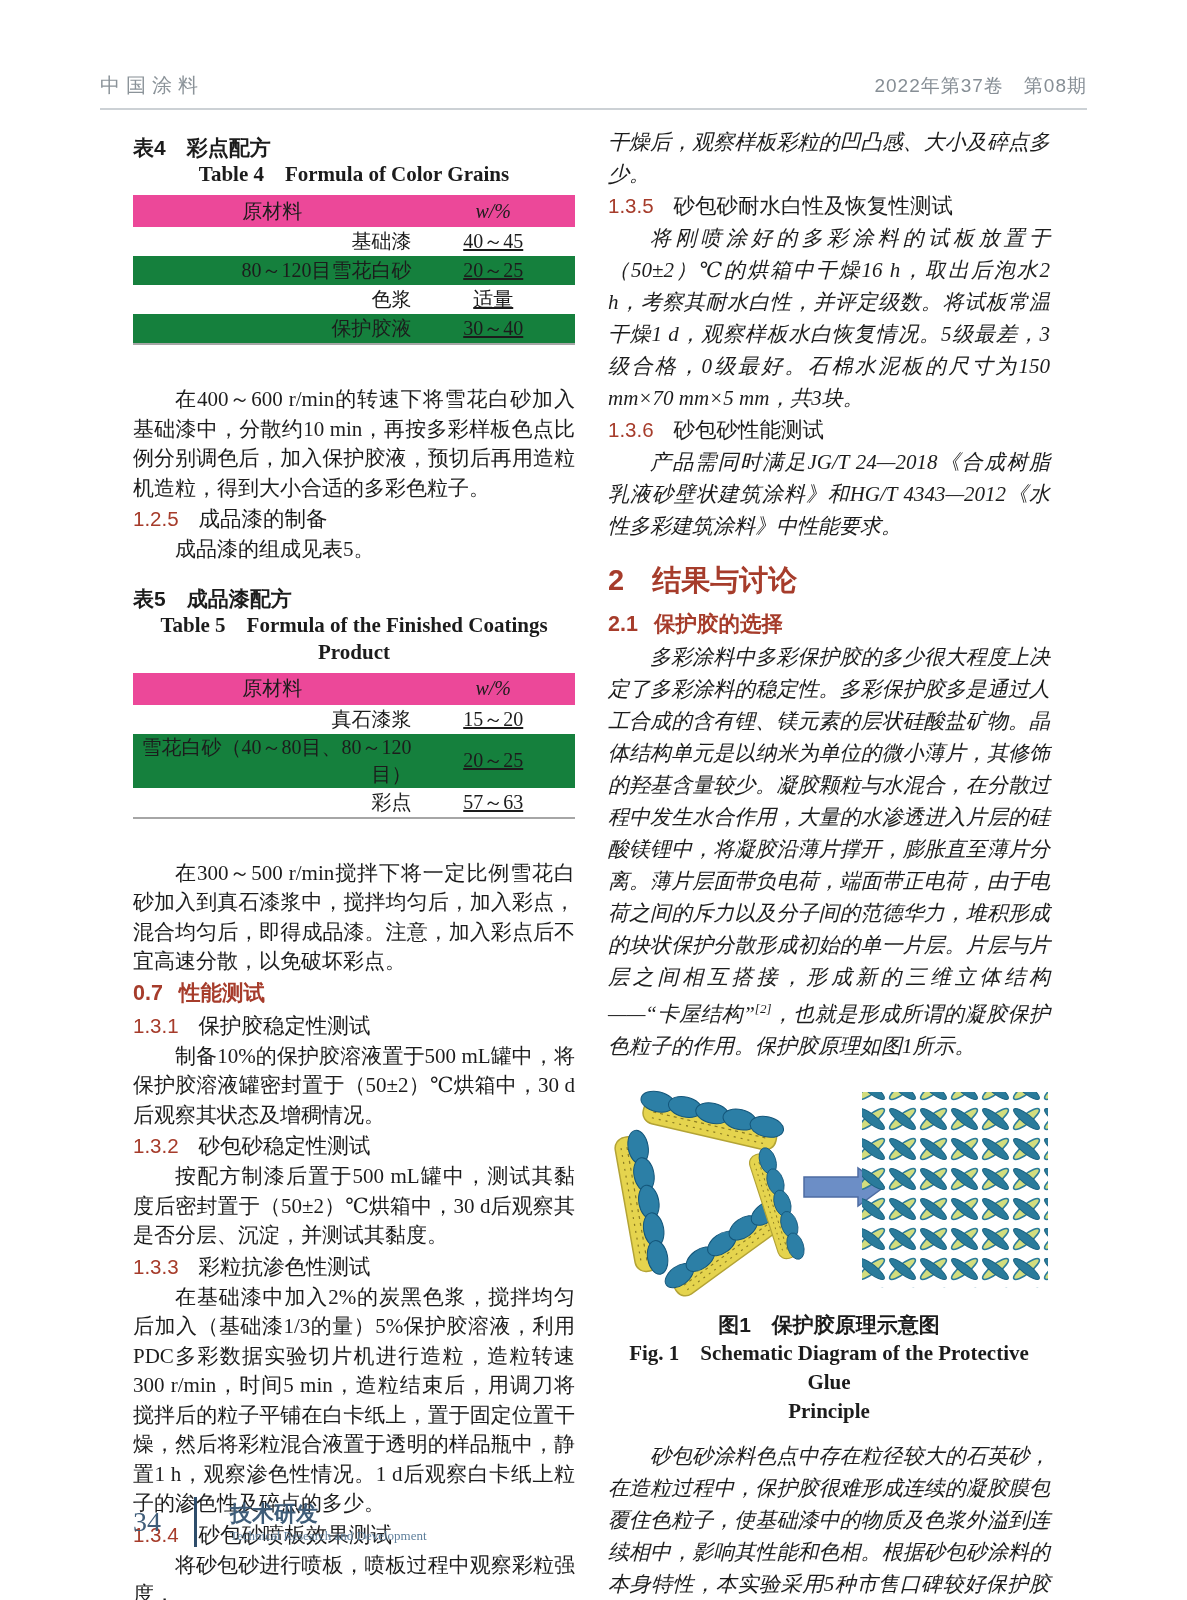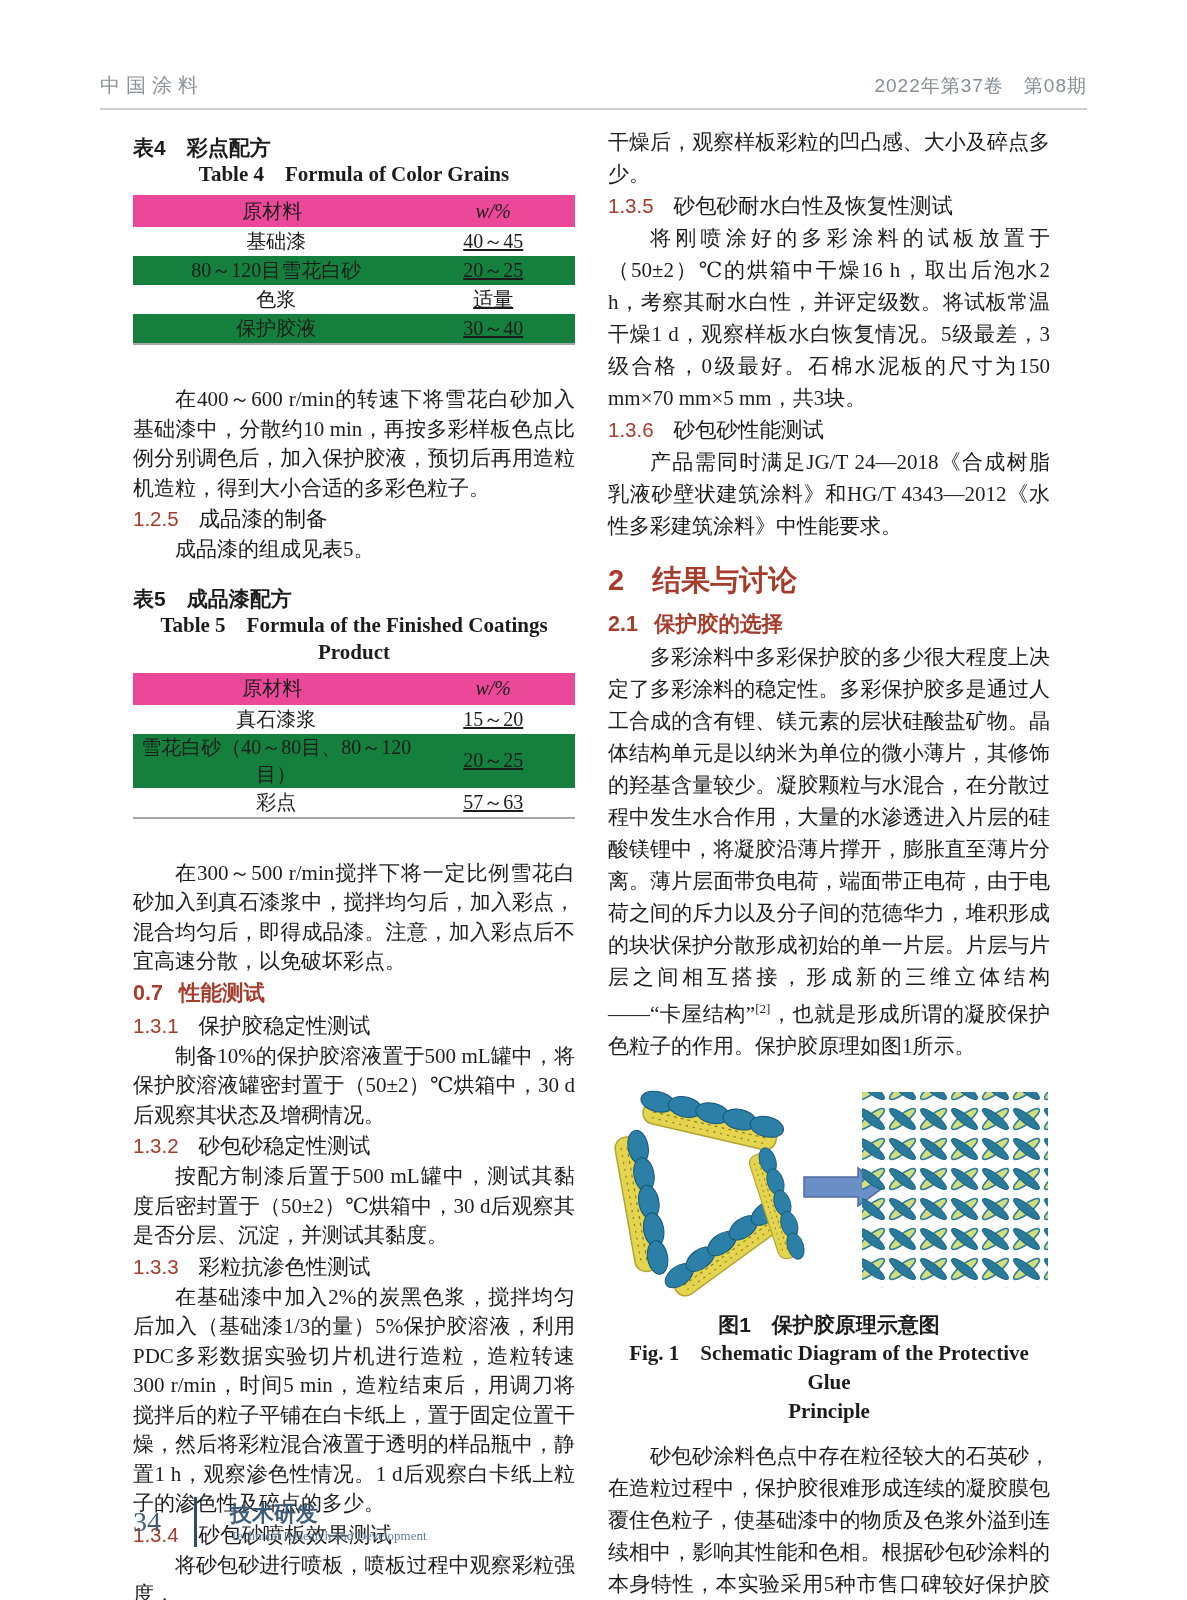--- a/index.html
+++ b/index.html
@@ -7,21 +7,21 @@
         font-family:"Liberation Serif","DejaVu Serif",serif;color:#1c1c1c;}
   
   .hdr{position:absolute;top:72px;left:100px;width:987px;display:flex;justify-content:space-between;
        align-items:flex-end;padding-bottom:9px;border-bottom:2px solid #ccd1d5;gap:16px;}
   .hdr .jname{font-family:"Liberation Sans","DejaVu Sans",sans-serif;font-size:20px;color:#8b9399;letter-spacing:6px;}
   .hdr .issue{font-family:"Liberation Sans","DejaVu Sans",sans-serif;font-size:19px;color:#868e95;letter-spacing:1px;}
   
   .content{position:absolute;top:126px;left:133px;width:917px;display:flex;gap:33px;}
   .col{width:442px;}
   .col-l p.body{line-height:29.5px;}
-  .col-r p.body{line-height:32px;}
+  .col-r p.body{line-height:32px;font-style:italic;}
   p.body{font-size:21px;text-align:justify;margin:0;text-indent:2em;}
   p.noind{text-indent:0;}
   
   .h3{font-size:21.5px;line-height:31px;margin:0;}
   .h3 .num{font-family:"Liberation Sans","DejaVu Sans",sans-serif;color:#a63c2b;margin-right:20px;font-size:20.5px;}
   .h3 .t{color:#1c1c1c;}
   .hred{font-size:21.5px;line-height:33px;margin:0;font-weight:bold;
         font-family:"Liberation Sans","DejaVu Sans",sans-serif;color:#a63c2b;}
   .hred .num{margin-right:16px;}
   .h1big{font-size:29px;line-height:44px;margin:16px 0 6px 0;font-weight:bold;
@@ -31,21 +31,21 @@
   .tblk{margin-top:14px;}
   .tblk.first{margin-top:8px;}
   .ttl-cn{text-align:left;font-size:21px;font-weight:bold;line-height:27px;margin:0;
           font-family:"Liberation Sans","DejaVu Sans",sans-serif;}
   .ttl-en{text-align:center;font-size:21px;font-weight:bold;line-height:27px;margin:0 0 7px 0;
           font-family:"Liberation Serif","DejaVu Serif",serif;}
   table.frm{width:100%;border-collapse:collapse;font-size:20px;border-bottom:2px solid #a6a6a6;}
   table.frm th{background:#ec4899;font-weight:normal;height:30px;text-align:center;}
   table.frm th.wcol{font-style:italic;font-family:"Liberation Serif","DejaVu Serif",serif;}
   table.frm td{height:29px;padding:0;}
-  table.frm td.mat{text-align:center;padding-left:8px;}
+  table.frm td.mat{text-align:right;padding-left:8px;}
   table.frm td.val{text-align:center;width:37%;text-decoration:underline;}
   table.frm tr.alt{background:#15803d;}
   .aftertable{margin-top:40px !important;}
   
   .figwrap{margin:12px 0 4px 0;text-align:center;}
   .figcap-cn{text-align:center;font-size:21px;font-weight:bold;line-height:29px;margin:2px 0 0 0;
              font-family:"Liberation Sans","DejaVu Sans",sans-serif;}
   .figcap-en{text-align:center;font-size:21px;font-weight:bold;line-height:29px;margin:0;
              font-family:"Liberation Serif","DejaVu Serif",serif;}
   sup{font-size:13px;}

